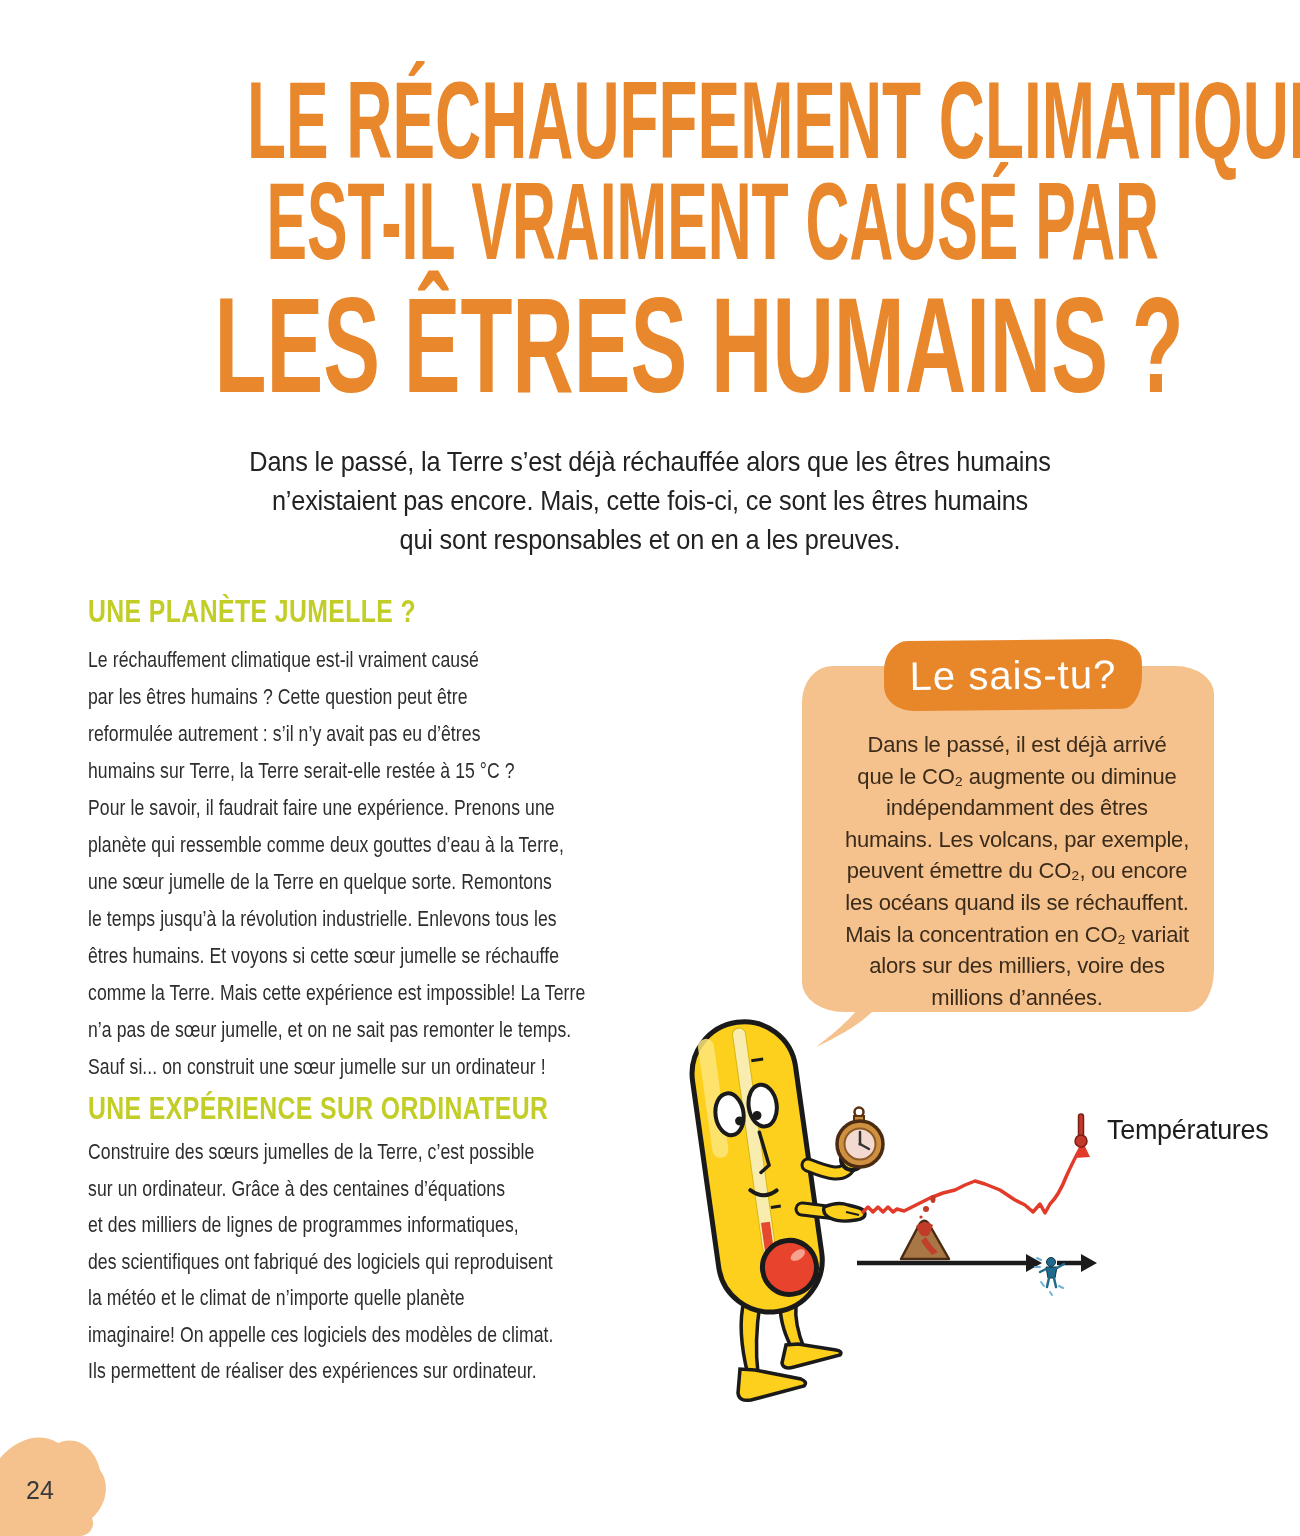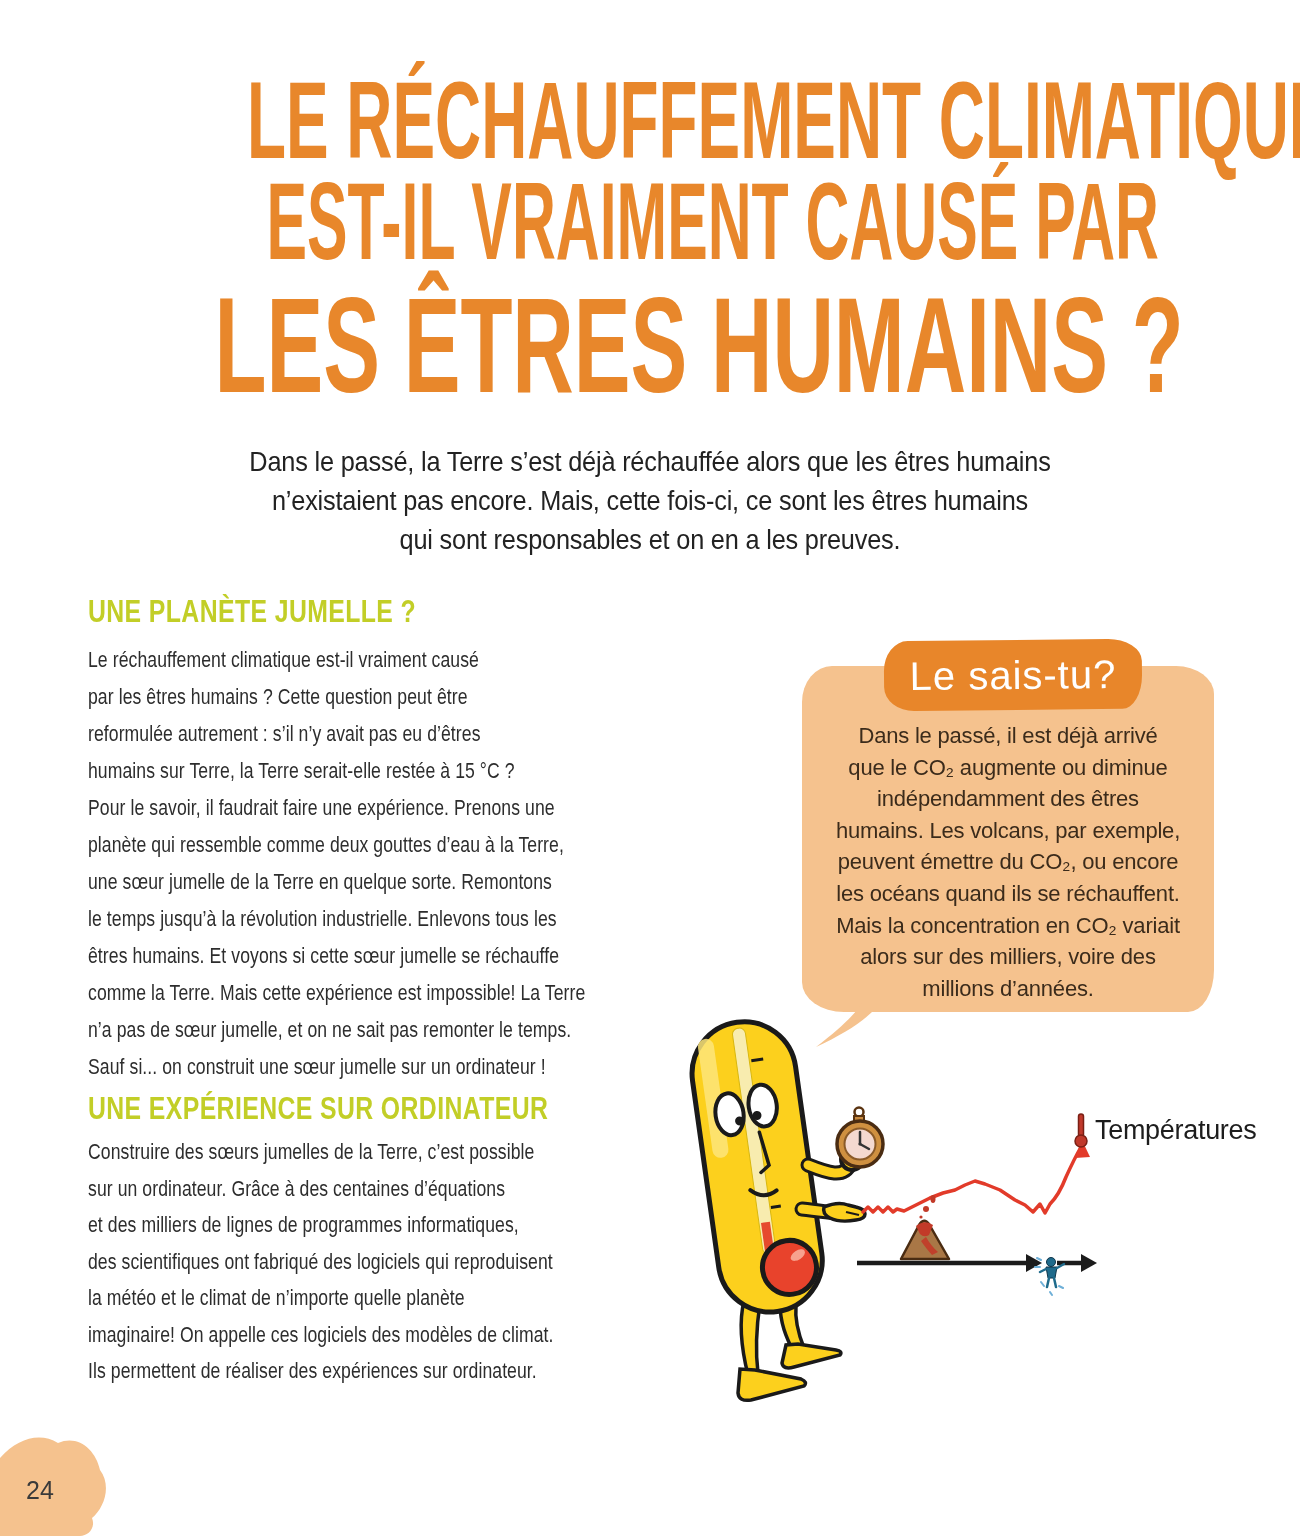--- a/index.html
+++ b/index.html
@@ -40,28 +40,28 @@
     background:#f5c28e;border-radius:30px 38px 26px 42px / 36px 28px 42px 30px;
   }
   .bubble-tail{position:absolute;left:806px;top:1003px;}
   .ribbon{
     position:absolute;left:884px;top:640px;width:258px;height:70px;
     background:#e8862a;border-radius:24px 34px 20px 30px / 30px 22px 34px 24px;
     display:flex;align-items:center;justify-content:center;transform:rotate(-0.6deg);
   }
   .ribbon span{color:#fff;font-size:40px;letter-spacing:1px;}
   .bubble-text{
-    position:absolute;left:806px;top:720px;width:404px;margin:0;text-align:center;
+    position:absolute;left:806px;top:720px;width:404px;margin:9px;text-align:center;
     font-size:22px;line-height:31.6px;color:#3b2b1b;white-space:pre-line;letter-spacing:-0.2px;
   }
   
   .char-svg{position:absolute;left:652px;top:1013px;}
   .chart-svg{position:absolute;left:845px;top:1105px;}
   .temp-label{
-    position:absolute;left:1074px;top:1110px;height:40px;display:flex;align-items:center;gap:7px;
+    position:absolute;left:1074px;top:1110px;height:40px;display:flex;align-items:center;gap:19px;
     font-size:27px;color:#1d1d1d;letter-spacing:-0.3px;
   }
   
   .corner-blob{position:absolute;left:0;top:1428px;}
   .page-num{position:absolute;left:26px;top:1476px;font-size:25px;color:#3a3a3a;}
 </style>
 </head>
 <body>
 
 <div class="page">

